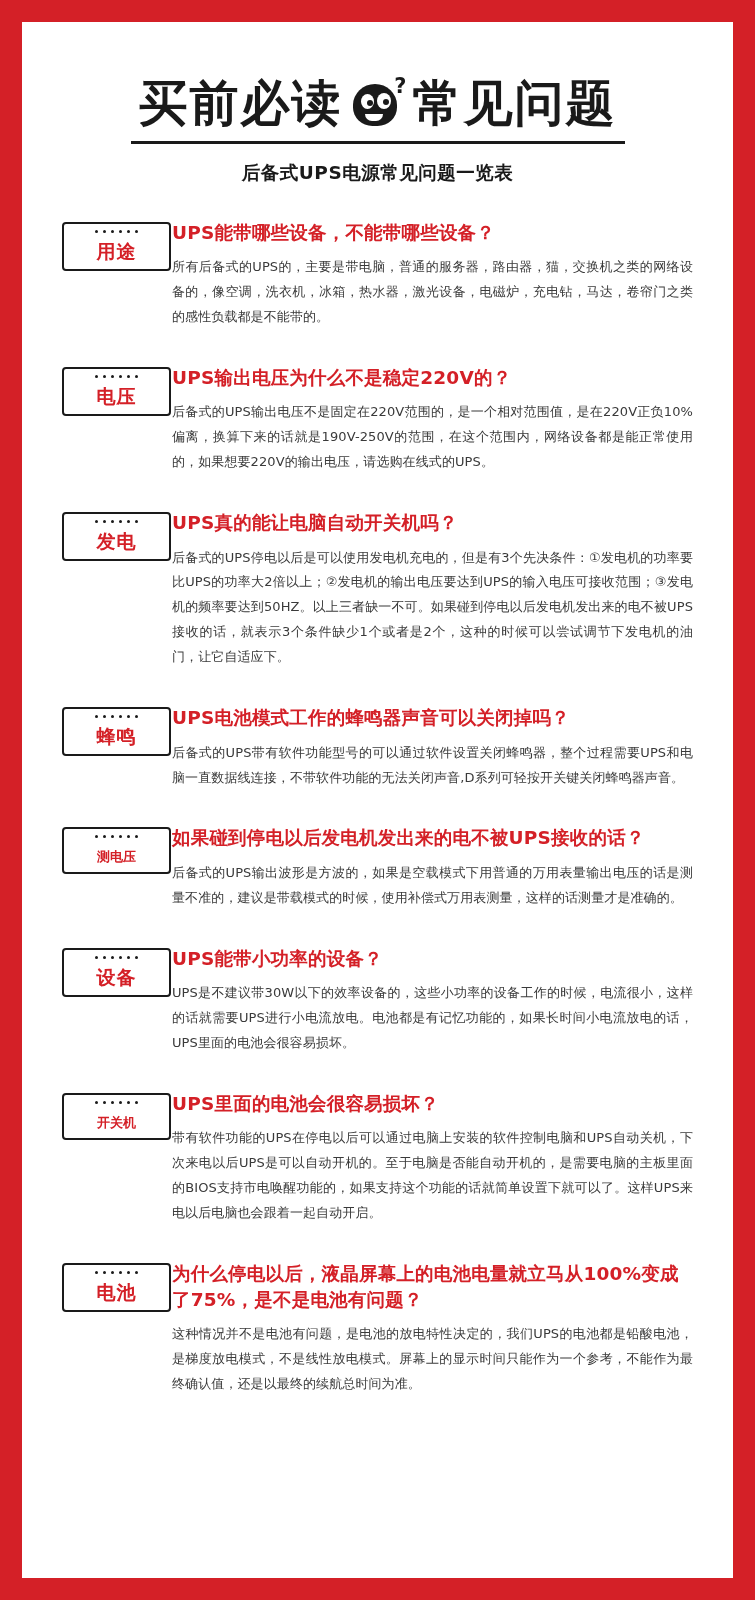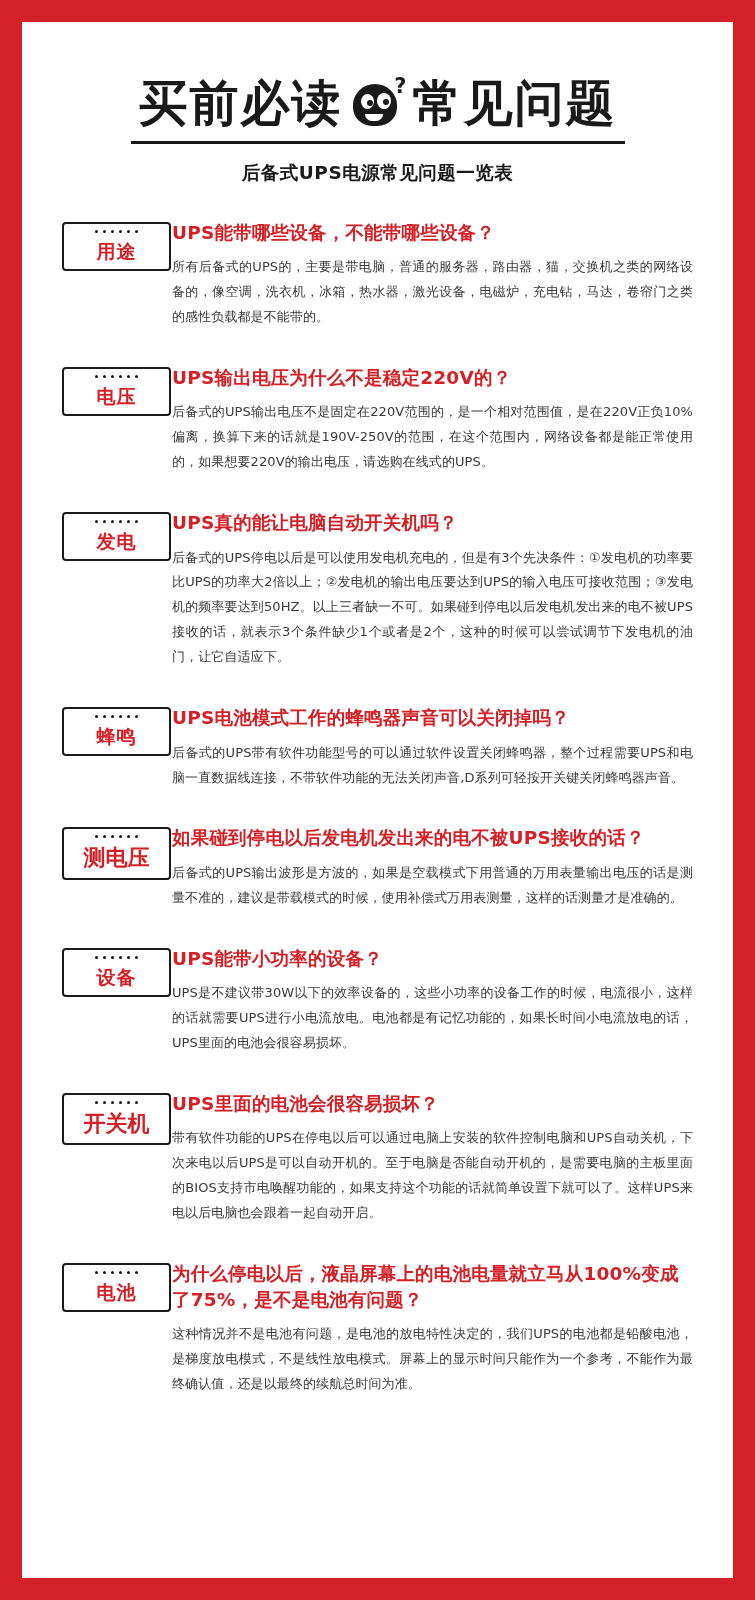--- a/index.html
+++ b/index.html
@@ -125,21 +125,21 @@
     border-radius: 50%;
     background: #1a1a1a;
   }
   .tag .tag-text {
     font-size: 19px;
     font-weight: bold;
     color: #d42027;
     letter-spacing: 1px;
     line-height: 1.1;
   }
-  .tag.small .tag-text { font-size: 22px; letter-spacing: 0; }
+  .tag.small .tag-text { font-size: 13px; letter-spacing: 0; }
 
   .faq-body {
     flex: 1 1 auto;
     padding-left: 18px;
     padding-top: 1px;
   }
   .faq-q {
     color: #d42027;
     font-weight: bold;
     font-size: 18.5px;

